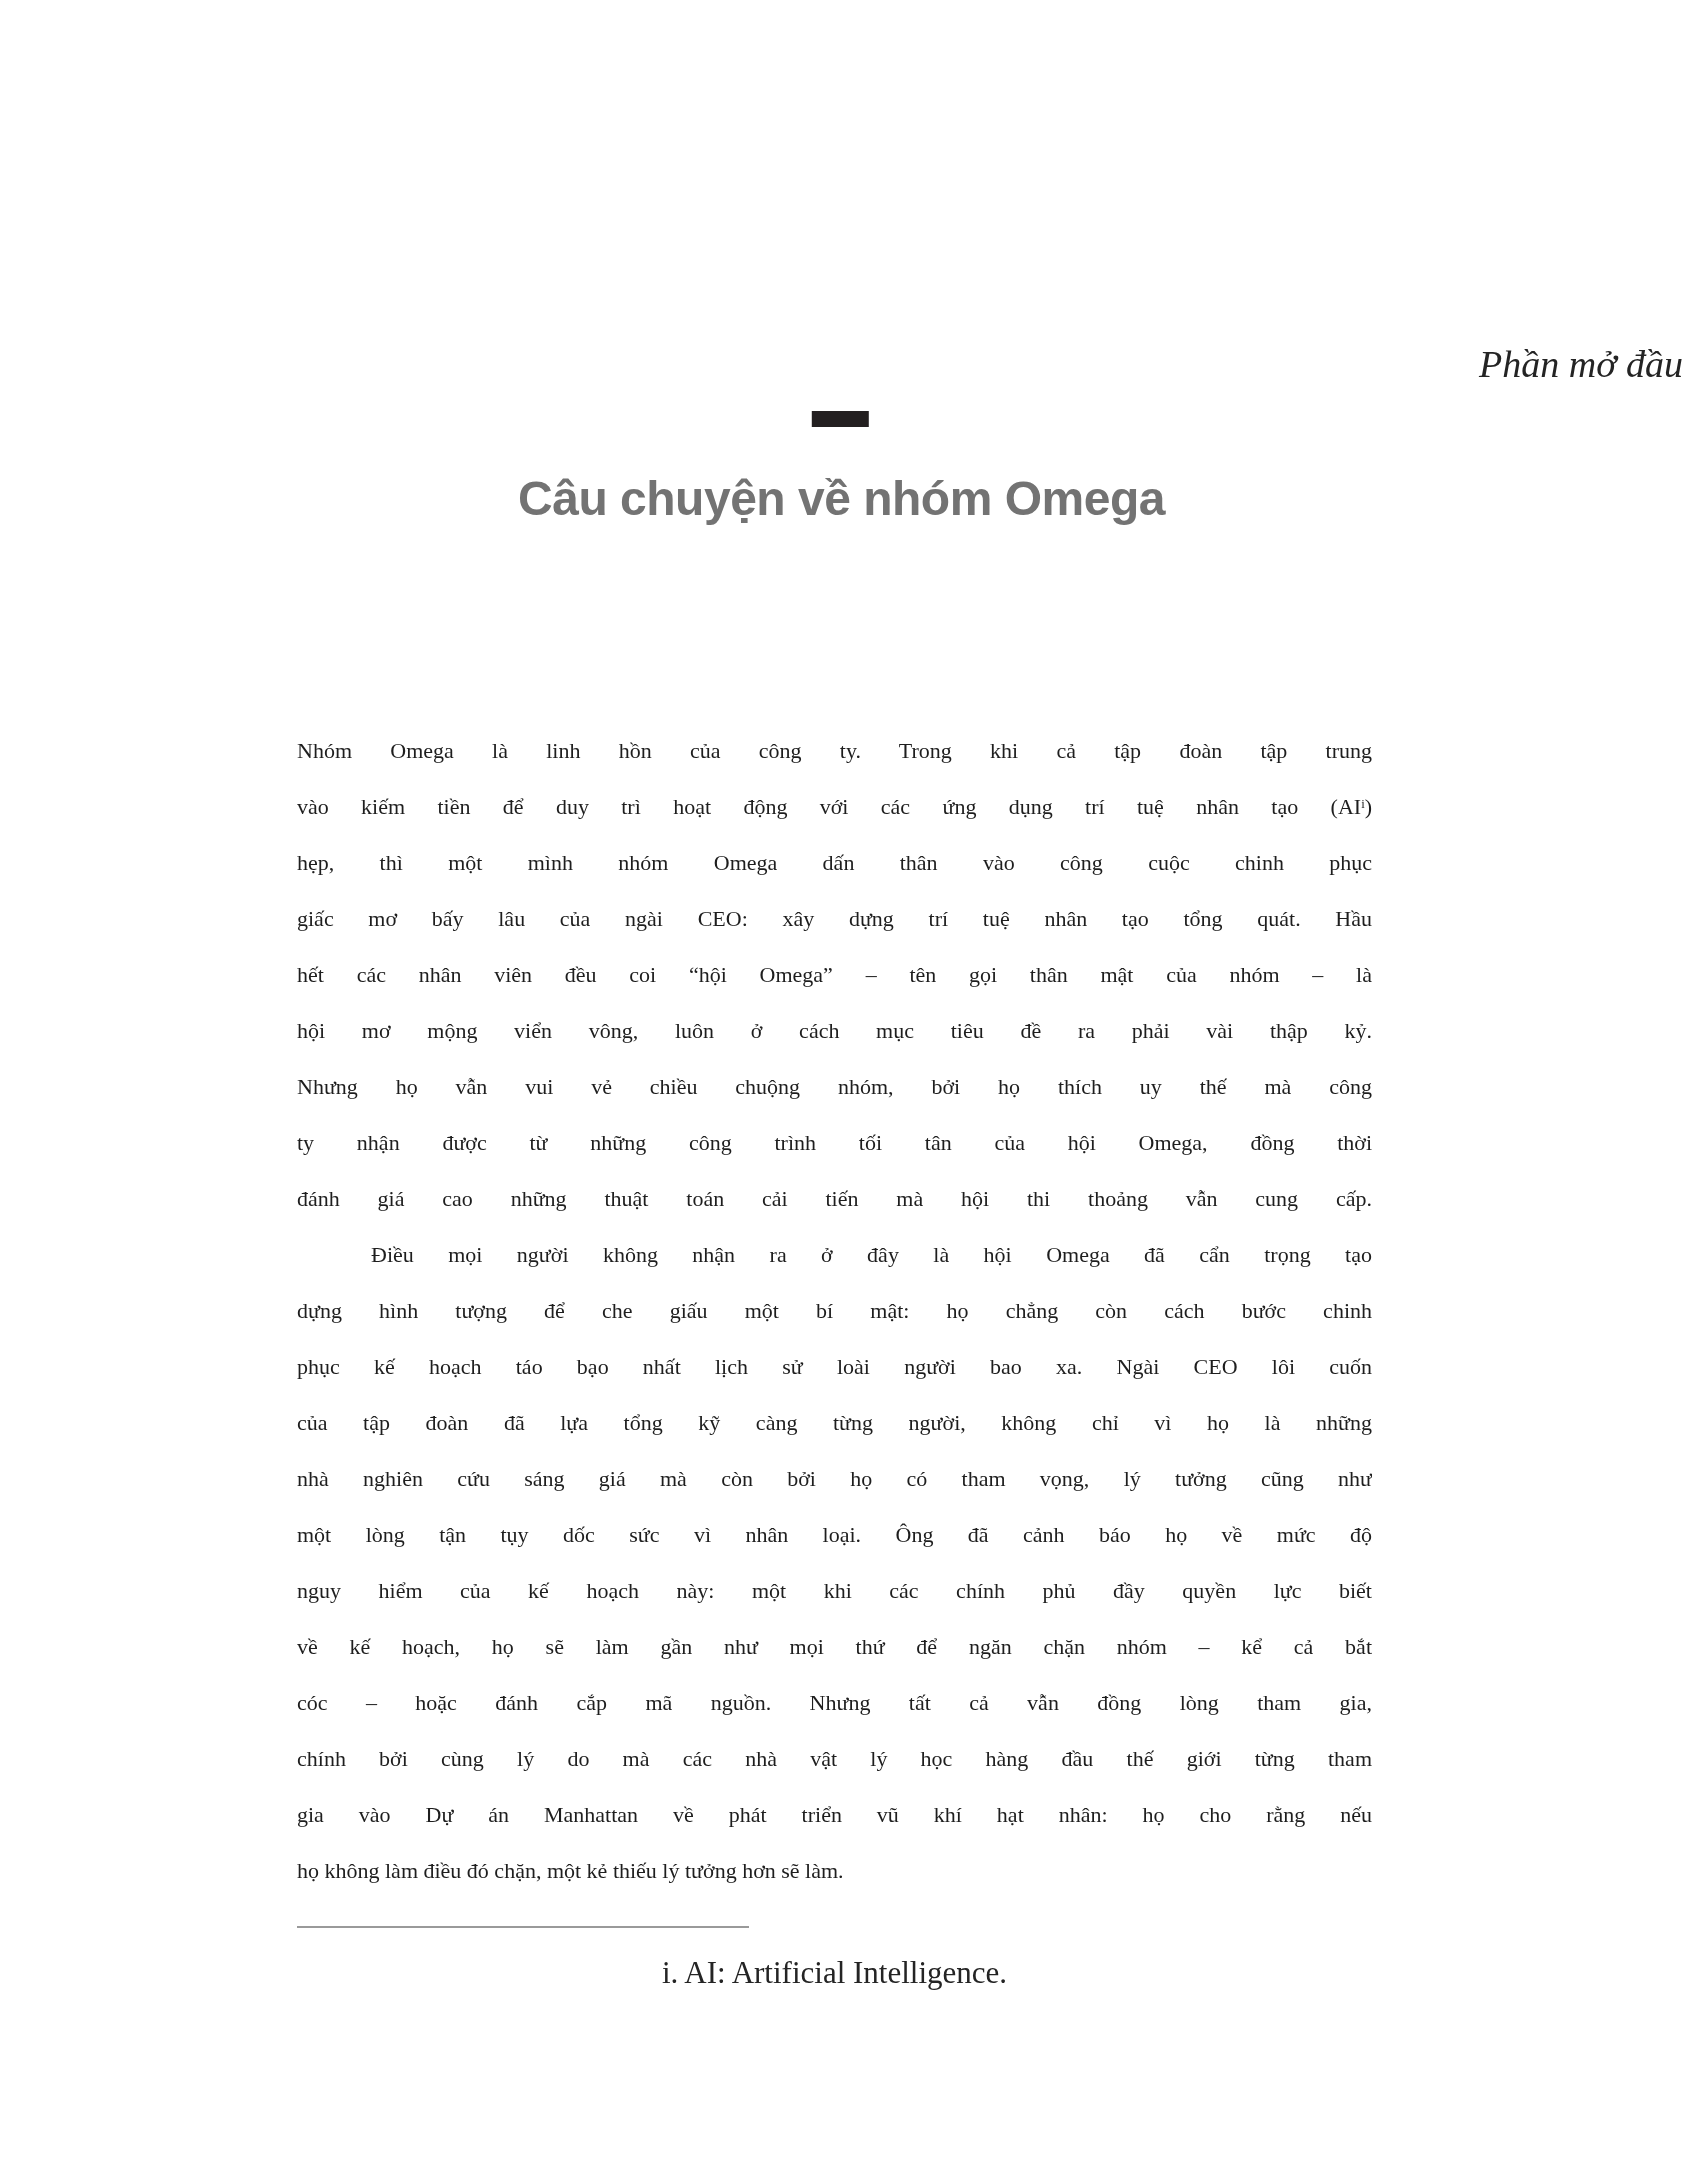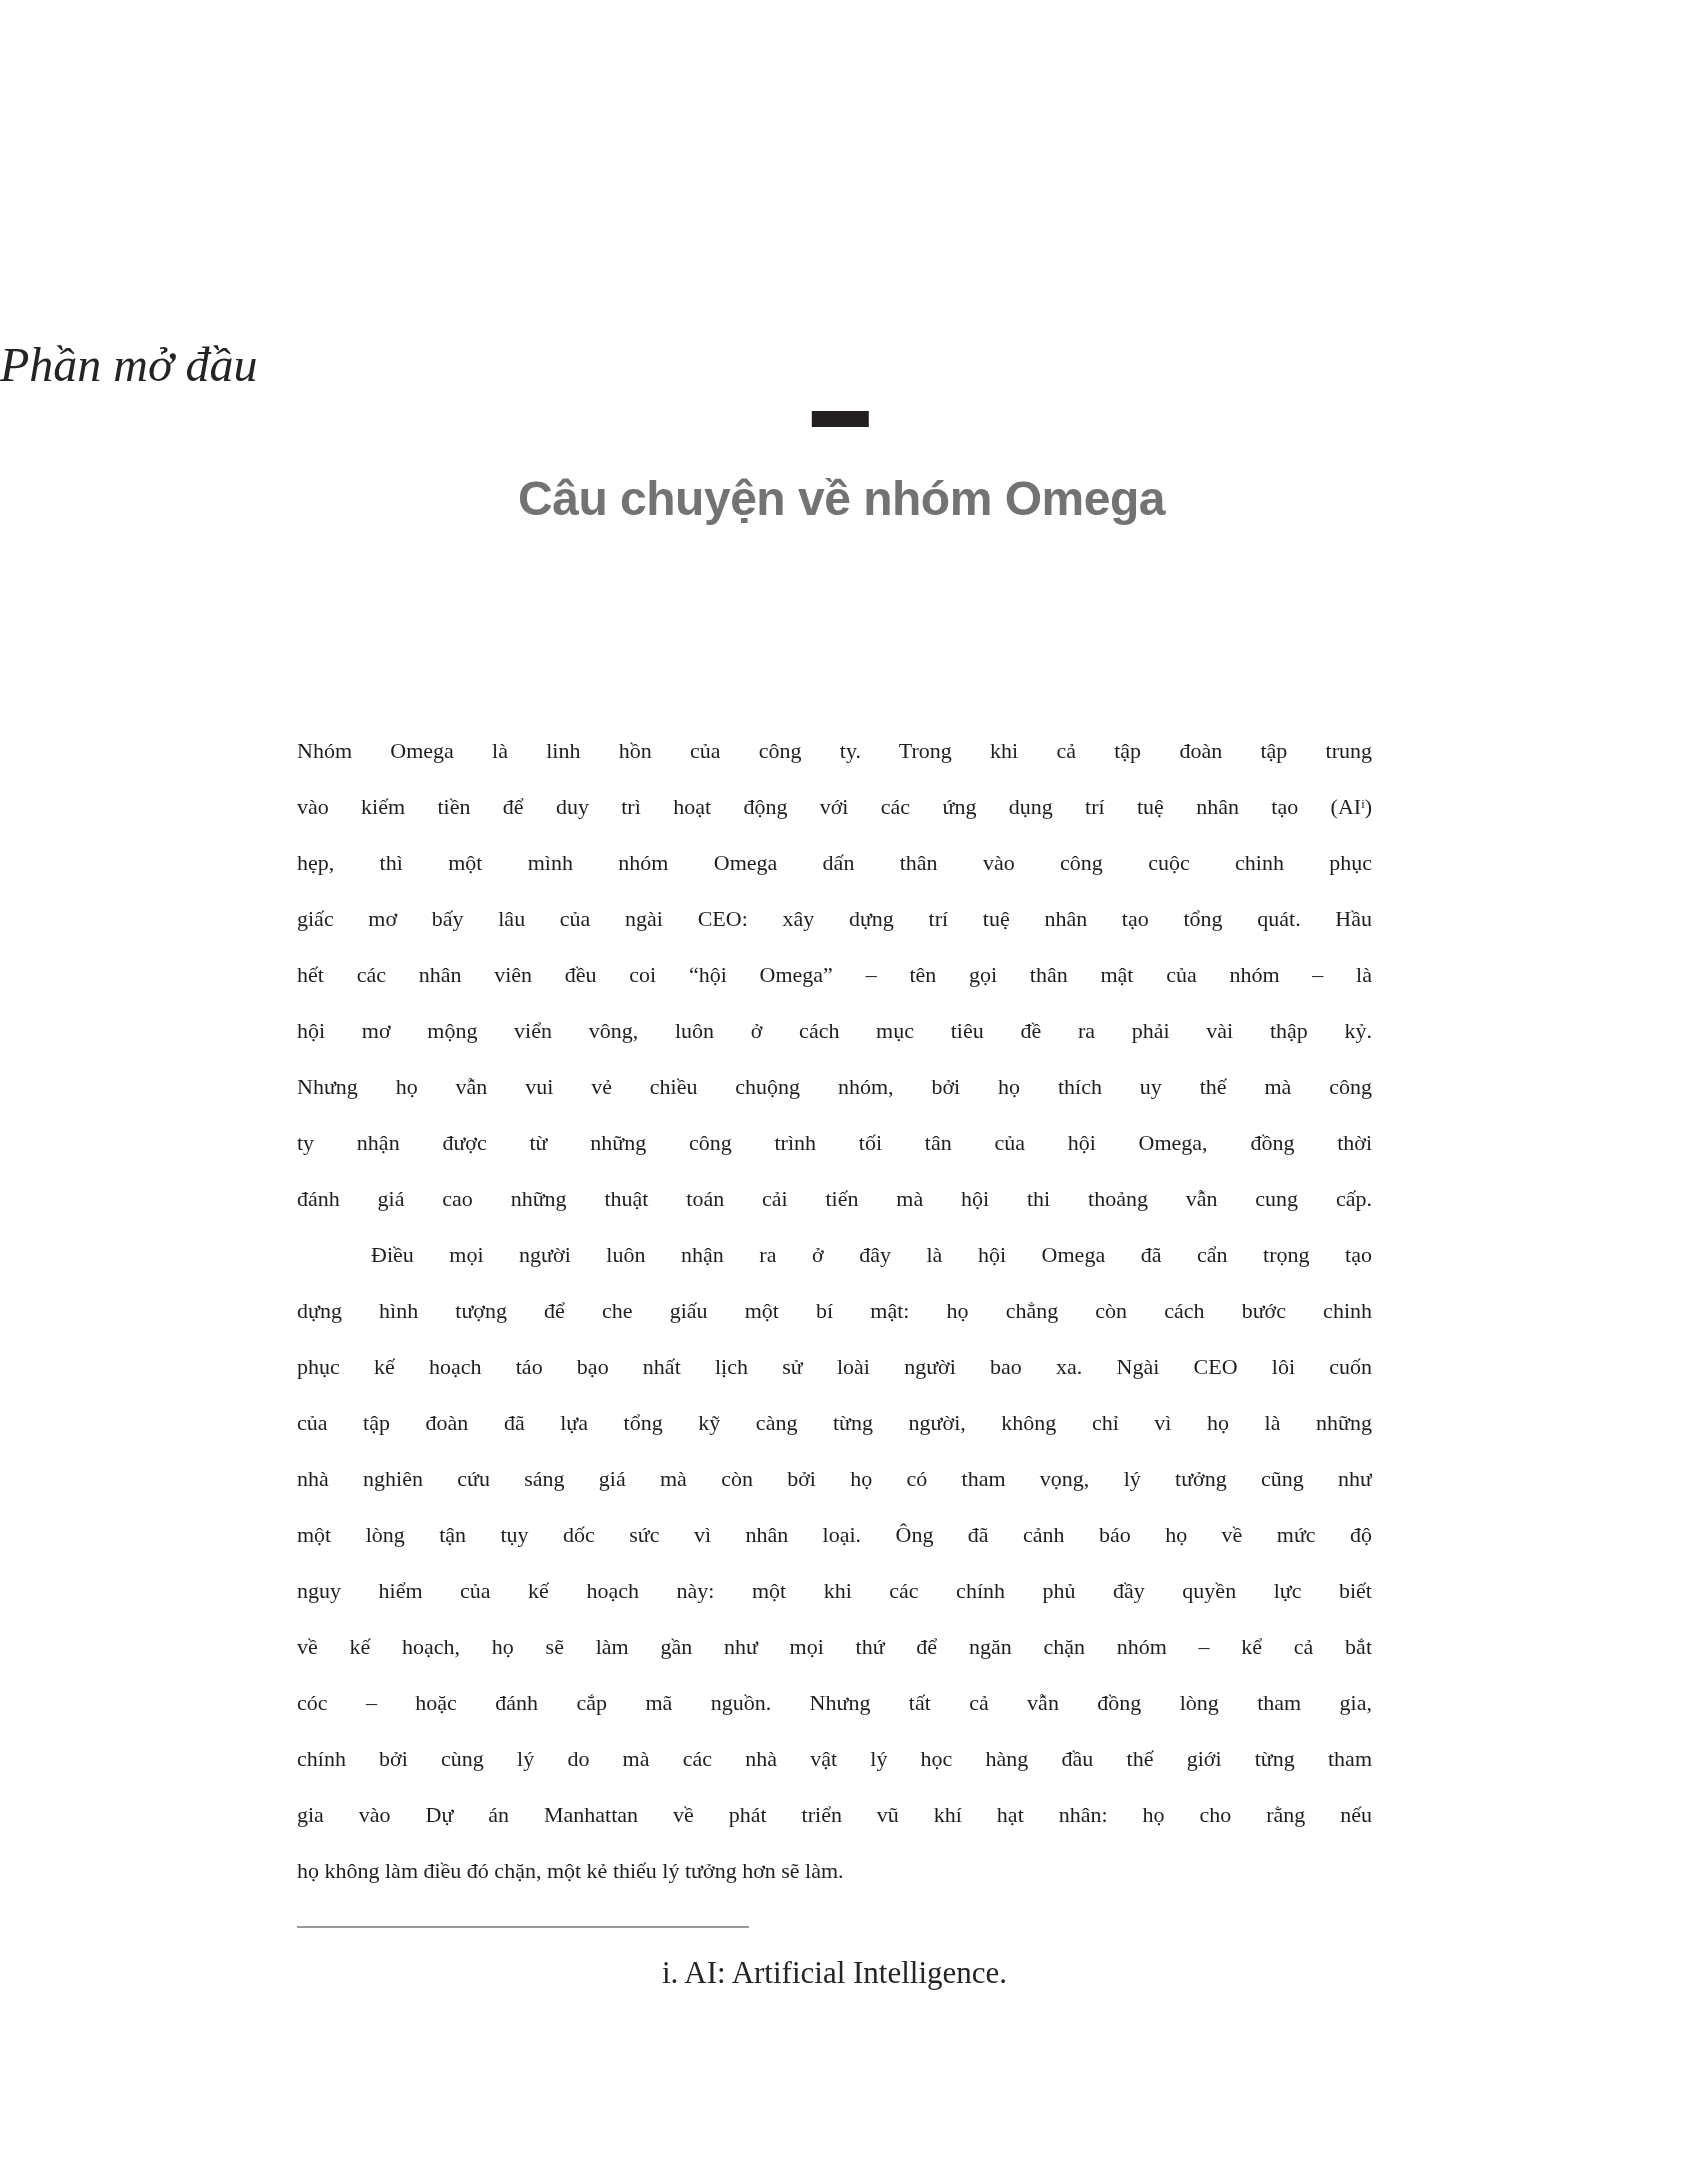--- a/index.html
+++ b/index.html
@@ -16,23 +16,23 @@
     color: #1e1e1e;
     overflow: hidden;
   }
   .section-label {
     position: absolute;
     top: 335px;
     left: 0;
     width: 100%;
     height: 59px;
     line-height: 59px;
-    text-align: left;
+    text-align: right;
     font-style: italic;
-    font-size: 48px;
+    font-size: 38px;
     color: #242424;
   }
   .section-divider {
     position: absolute;
     top: 411px;
     left: 50%;
     transform: translateX(-53%);
     width: 57px;
     height: 16px;
     background: #231f20;
@@ -118,21 +118,21 @@
       <div class="bline">hẹp, thì một mình nhóm Omega dấn thân vào công cuộc chinh phục</div>
       <div class="bline">giấc mơ bấy lâu của ngài CEO: xây dựng trí tuệ nhân tạo tổng quát. Hầu</div>
       <div class="bline">hết các nhân viên đều coi “hội Omega” – tên gọi thân mật của nhóm – là</div>
       <div class="bline">hội mơ mộng viển vông, luôn ở cách mục tiêu đề ra phải vài thập kỷ.</div>
       <div class="bline">Nhưng họ vẫn vui vẻ chiều chuộng nhóm, bởi họ thích uy thế mà công</div>
       <div class="bline">ty nhận được từ những công trình tối tân của hội Omega, đồng thời</div>
       <div class="bline">đánh giá cao những thuật toán cải tiến mà hội thi thoảng vẫn cung cấp.</div>
     </div>
 
     <div>
-      <div class="bline indent">Điều mọi người luôn nhận ra ở đây là hội Omega đã cẩn trọng tạo</div>
+      <div class="bline indent">Điều mọi người không nhận ra ở đây là hội Omega đã cẩn trọng tạo</div>
       <div class="bline">dựng hình tượng để che giấu một bí mật: họ chẳng còn cách bước chinh</div>
       <div class="bline">phục kế hoạch táo bạo nhất lịch sử loài người bao xa. Ngài CEO lôi cuốn</div>
       <div class="bline">của tập đoàn đã lựa tổng kỹ càng từng người, không chỉ vì họ là những</div>
       <div class="bline">nhà nghiên cứu sáng giá mà còn bởi họ có tham vọng, lý tưởng cũng như</div>
       <div class="bline">một lòng tận tụy dốc sức vì nhân loại. Ông đã cảnh báo họ về mức độ</div>
       <div class="bline">nguy hiểm của kế hoạch này: một khi các chính phủ đầy quyền lực biết</div>
       <div class="bline">về kế hoạch, họ sẽ làm gần như mọi thứ để ngăn chặn nhóm – kể cả bắt</div>
       <div class="bline">cóc – hoặc đánh cắp mã nguồn. Nhưng tất cả vẫn đồng lòng tham gia,</div>
       <div class="bline">chính bởi cùng lý do mà các nhà vật lý học hàng đầu thế giới từng tham</div>
       <div class="bline">gia vào Dự án Manhattan về phát triển vũ khí hạt nhân: họ cho rằng nếu</div>

